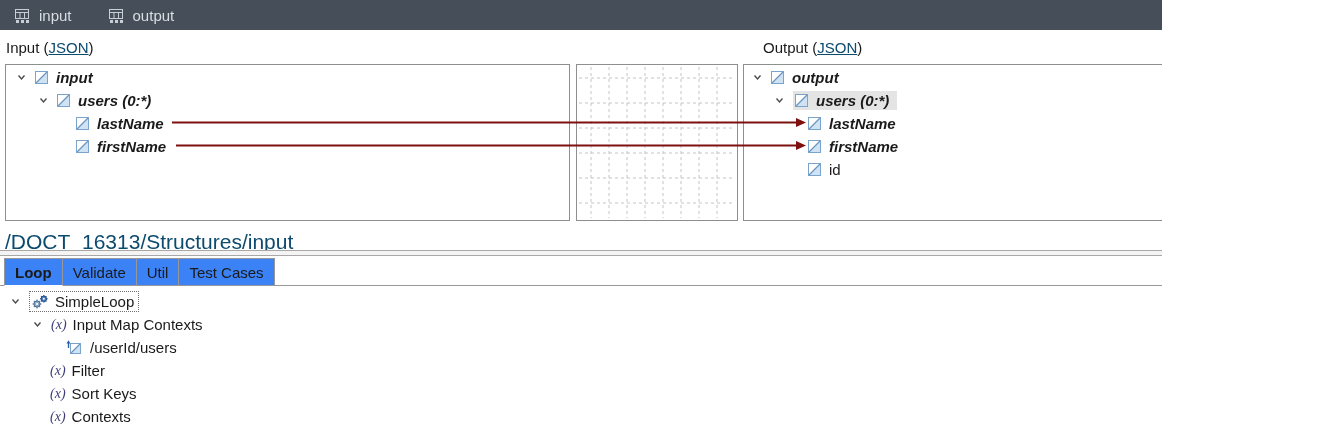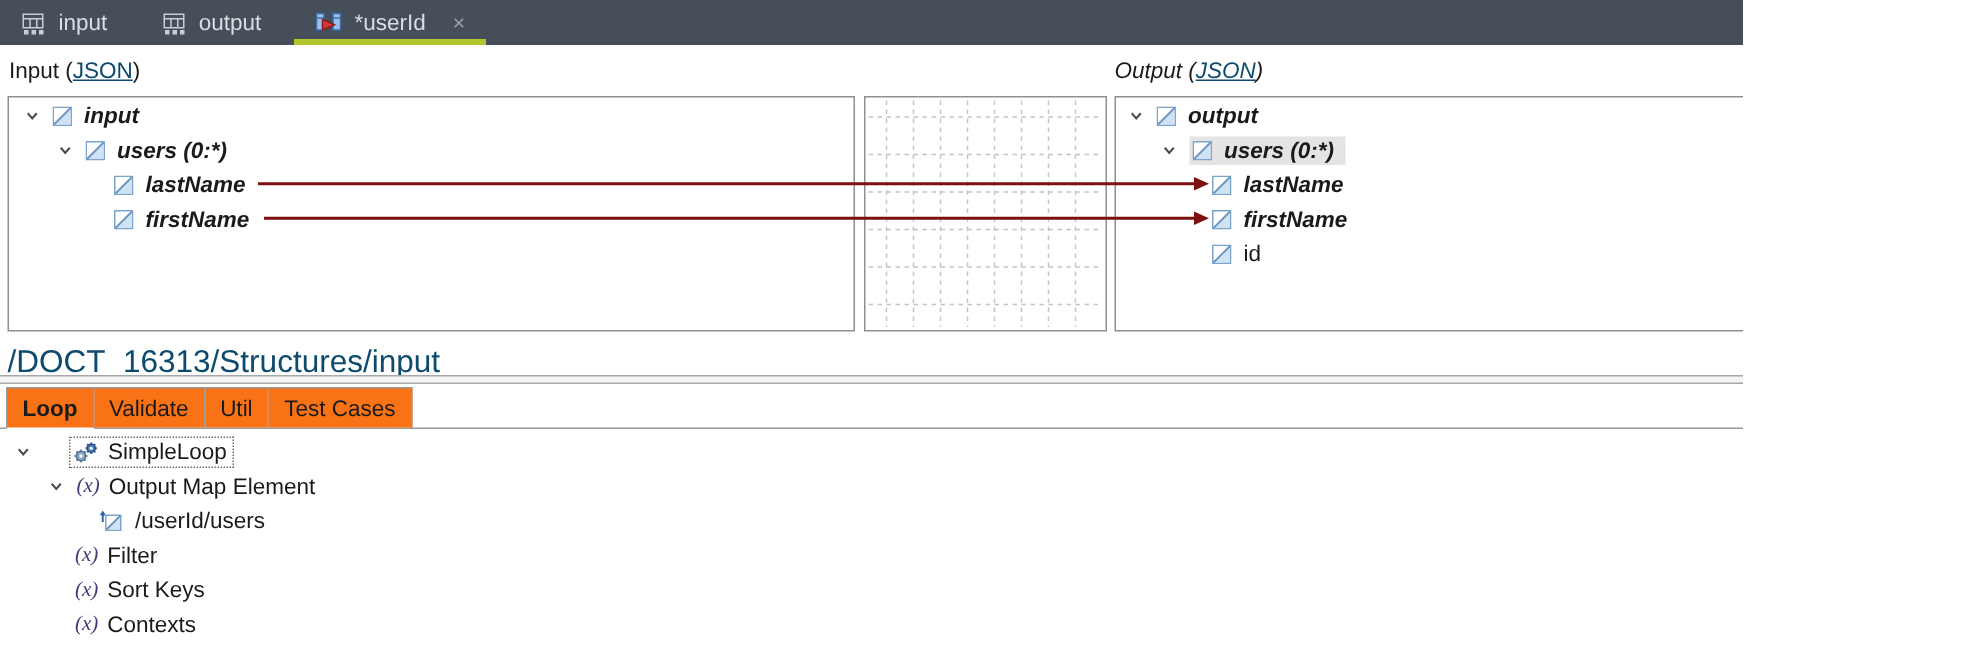--- a/index.html
+++ b/index.html
@@ -50,27 +50,27 @@
     position:absolute; left:0; top:250px; width:1318px; height:6px;
     background:#f4f4f4; border-top:1px solid #a8a8a8; border-bottom:1px solid #a8a8a8;
   }
   
   .tabs2 {
     position:absolute; left:0; top:258px; width:1318px; height:28px;
     display:flex; align-items:stretch; border-bottom:1px solid #989898; padding-left:4px;
   }
   .btab {
     display:flex; align-items:center; padding:0 10px; font-size:15px; color:#1a1a1a;
-    border-top:1px solid #989898; border-right:1px solid #989898; background:#f97316;
+    border-top:1px solid #989898; border-right:1px solid #989898; background:#3b82f6;
   }
   .btab:first-child { border-left:1px solid #989898; }
   .btab.active { font-weight:bold; position:relative; margin-bottom:-1px; border-bottom:1px solid #fff; }
   
   .looptree { position:absolute; left:0; top:290px; width:700px; }
-  .lt-r0 { padding-left:10px;gap:17px; } .lt-r1 { padding-left:32px; }
+  .lt-r0 { padding-left:10px; } .lt-r1 { padding-left:32px; }
   .lt-r2 { padding-left:66px; } .lt-leaf { padding-left:50px; }
   .focusbox { display:inline-flex; align-items:center; border:1px dotted #707070; padding:1px 4px 1px 2px; }
   .fnicon {
     font-family:"Liberation Serif", serif; font-style:italic; color:#3d3d7a;
     font-size:14px; margin-right:6px; flex:none;
   }
   .gears { margin-right:6px; flex:none; }
   
   .overlay { position:absolute; left:0; top:0; width:1318px; height:447px; pointer-events:none; z-index:5; }
 </style>
@@ -97,41 +97,30 @@
         <rect x="1.5" y="2.5" width="13" height="9" fill="none" stroke="#c7ced4"></rect>
         <line x1="1.5" y1="5.5" x2="14.5" y2="5.5" stroke="#c7ced4"></line>
         <line x1="6" y1="5.5" x2="6" y2="11.5" stroke="#c7ced4"></line>
         <line x1="10.5" y1="5.5" x2="10.5" y2="11.5" stroke="#c7ced4"></line>
         <rect x="2" y="13" width="3" height="3" fill="#c7ced4"></rect>
         <rect x="7" y="13" width="3" height="3" fill="#c7ced4"></rect>
         <rect x="12" y="13" width="3" height="3" fill="#c7ced4"></rect>
       </svg>
       <span>output</span>
     </div>
-    <div class="etab active">
-      <svg width="18" height="17" viewBox="0 0 18 17">
-        <rect x="1" y="2" width="5" height="11" fill="#9cc0e8" stroke="#3a6ea8"></rect>
-        <line x1="1" y1="5" x2="6" y2="5" stroke="#3a6ea8"></line>
-        <rect x="12" y="2" width="5" height="11" fill="#9cc0e8" stroke="#3a6ea8"></rect>
-        <line x1="12" y1="5" x2="17" y2="5" stroke="#3a6ea8"></line>
-        <polygon points="5,6 13,9.5 5,13" fill="#d33a3a" stroke="#8d1d1d"></polygon>
-      </svg>
-      <span>*userId</span>
-      <span class="close">×</span>
-    </div>
     <div class="winctrls">
       <span class="circbtn">−</span>
       <span class="circbtn">+</span>
     </div>
   </div>
 
   <div class="maphdr" style="left:6px;">
     <span>Input (</span><span class="link">JSON</span><span>)</span>
   </div>
-  <div class="maphdr" style="left:743px;font-style:italic;">
+  <div class="maphdr" style="left:763px;">
     <span>Output (</span><span class="link">JSON</span><span>)</span>
   </div>
 
   <div class="panel p-in">
     <div class="tree">
       <div class="trow in-r0">
         <svg class="chev" width="11" height="11" viewBox="0 0 11 11">
             <path d="M2.5 3.5 L5.5 7 L8.5 3.5" fill="none" stroke="#4d4d4d" stroke-width="1.4"></path>
           </svg>
         <svg class="eli" width="13" height="13" viewBox="0 0 13 13">
@@ -302,21 +291,21 @@
             <circle cx="11.8" cy="4.8" r="1" fill="#fff"></circle>
         </svg>
         <span>SimpleLoop</span>
       </span>
     </div>
     <div class="trow lt-r1">
       <svg class="chev" width="11" height="11" viewBox="0 0 11 11">
           <path d="M2.5 3.5 L5.5 7 L8.5 3.5" fill="none" stroke="#4d4d4d" stroke-width="1.4"></path>
         </svg>
       <span class="fnicon">(x)</span>
-      <span>Output Map Element</span>
+      <span>Input Map Contexts</span>
     </div>
     <div class="trow lt-r2">
       <svg class="eli" width="16" height="15" viewBox="0 0 16 15">
         <rect x="4.5" y="3.5" width="10" height="10" fill="#fff" stroke="#7aa4cc"></rect>
         <polygon points="14,4 14,13 5,13" fill="#cfe3f4"></polygon>
         <line x1="5" y1="13" x2="14" y2="4" stroke="#6b94bd" stroke-width="1.2"></line>
         <line x1="2.5" y1="8" x2="2.5" y2="2.5" stroke="#2b5fa8" stroke-width="1.3"></line>
         <polygon points="0.5,3.5 2.5,0.3 4.5,3.5" fill="#2b5fa8"></polygon>
       </svg>
       <span>/userId/users</span>

